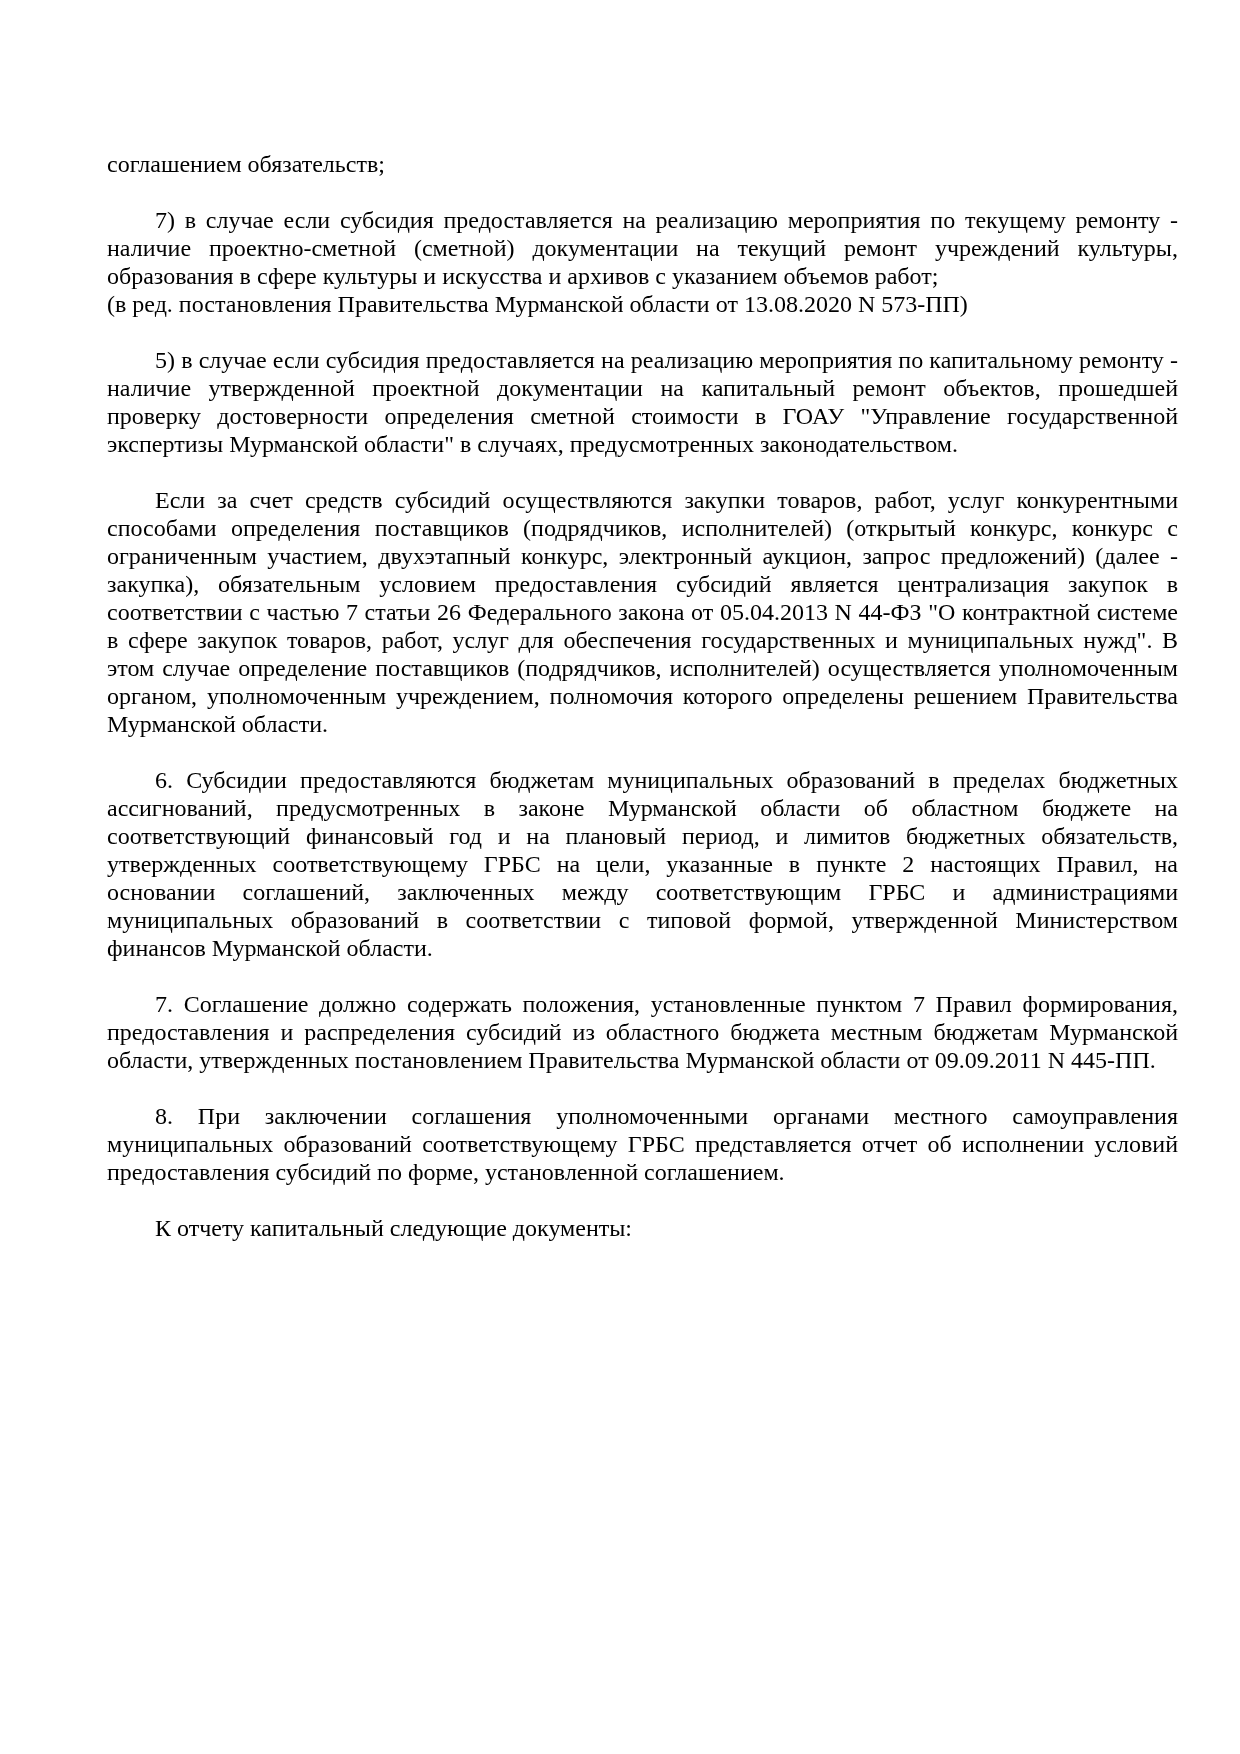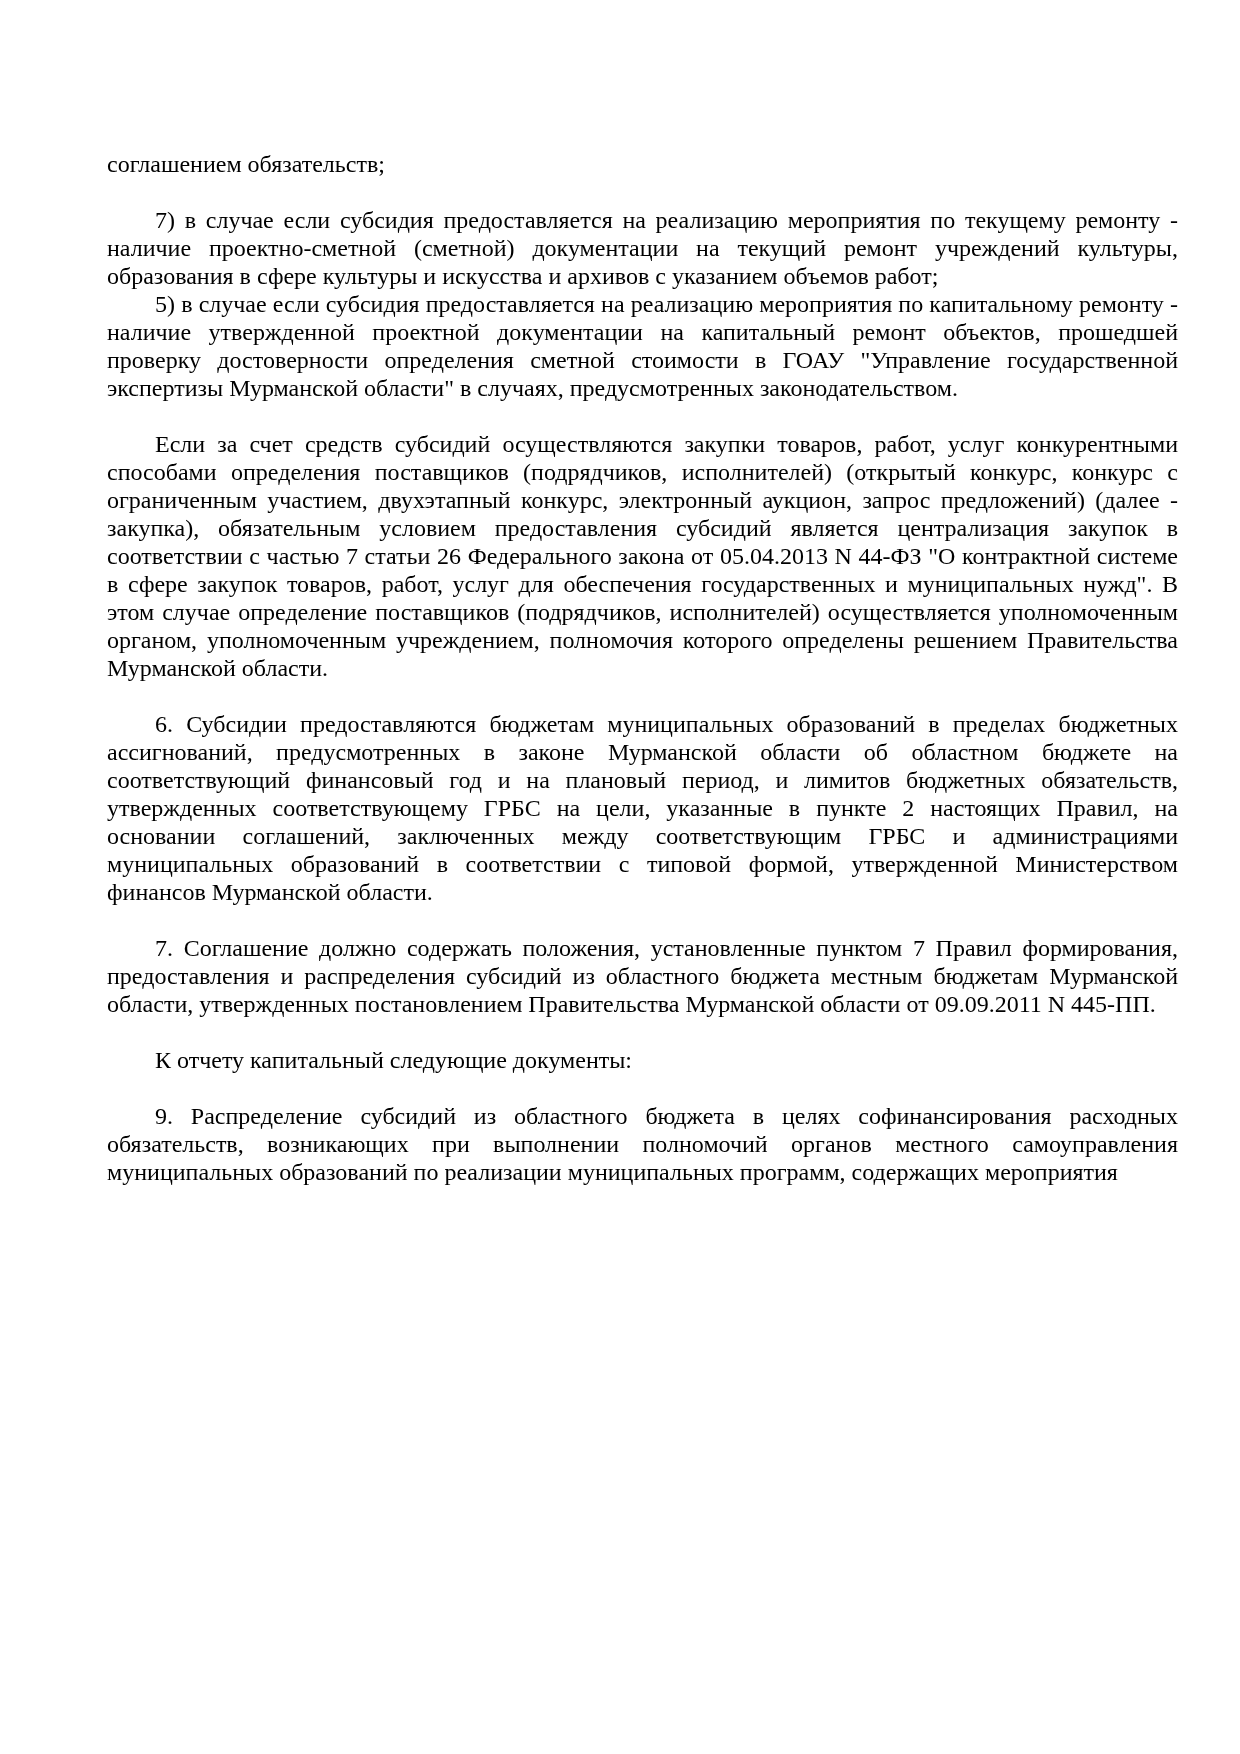--- a/index.html
+++ b/index.html
@@ -40,20 +40,21 @@
     text-align: left;
   }
 </style>
 </head>
 <body>
 
 <div class="page">
   <div class="doc-content">
       <p class="para no-indent no-justify">соглашением обязательств;</p>
       <p class="para tight">7) в случае если субсидия предоставляется на реализацию мероприятия по текущему ремонту - наличие проектно-сметной (сметной) документации на текущий ремонт учреждений культуры, образования в сфере культуры и искусства и архивов с указанием объемов работ;</p>
+      <p class="para no-indent no-justify">(в ред. постановления Правительства Мурманской области от 13.08.2020 N 573-ПП)</p>
       <p class="para">5) в случае если субсидия предоставляется на реализацию мероприятия по капитальному ремонту - наличие утвержденной проектной документации на капитальный ремонт объектов, прошедшей проверку достоверности определения сметной стоимости в ГОАУ "Управление государственной экспертизы Мурманской области" в случаях, предусмотренных законодательством.</p>
       <p class="para">Если за счет средств субсидий осуществляются закупки товаров, работ, услуг конкурентными способами определения поставщиков (подрядчиков, исполнителей) (открытый конкурс, конкурс с ограниченным участием, двухэтапный конкурс, электронный аукцион, запрос предложений) (далее - закупка), обязательным условием предоставления субсидий является централизация закупок в соответствии с частью 7 статьи 26 Федерального закона от 05.04.2013 N 44-ФЗ "О контрактной системе в сфере закупок товаров, работ, услуг для обеспечения государственных и муниципальных нужд". В этом случае определение поставщиков (подрядчиков, исполнителей) осуществляется уполномоченным органом, уполномоченным учреждением, полномочия которого определены решением Правительства Мурманской области.</p>
       <p class="para">6. Субсидии предоставляются бюджетам муниципальных образований в пределах бюджетных ассигнований, предусмотренных в законе Мурманской области об областном бюджете на соответствующий финансовый год и на плановый период, и лимитов бюджетных обязательств, утвержденных соответствующему ГРБС на цели, указанные в пункте 2 настоящих Правил, на основании соглашений, заключенных между соответствующим ГРБС и администрациями муниципальных образований в соответствии с типовой формой, утвержденной Министерством финансов Мурманской области.</p>
       <p class="para">7. Соглашение должно содержать положения, установленные пунктом 7 Правил формирования, предоставления и распределения субсидий из областного бюджета местным бюджетам Мурманской области, утвержденных постановлением Правительства Мурманской области от 09.09.2011 N 445-ПП.</p>
+      <p class="para">8. При заключении соглашения уполномоченными органами местного самоуправления муниципальных образований соответствующему ГРБС представляется отчет об исполнении условий предоставления субсидий по форме, установленной соглашением.</p>
       <p class="para no-justify">К отчету капитальный следующие документы:</p>
-      <p class="para tight">9. Распределение субсидий из областного бюджета в целях софинансирования расходных обязательств, возникающих при выполнении полномочий органов местного самоуправления муниципальных образований по реализации муниципальных программ, содержащих мероприятия</p>
     </div>
 </div>
 
 </body></html>

